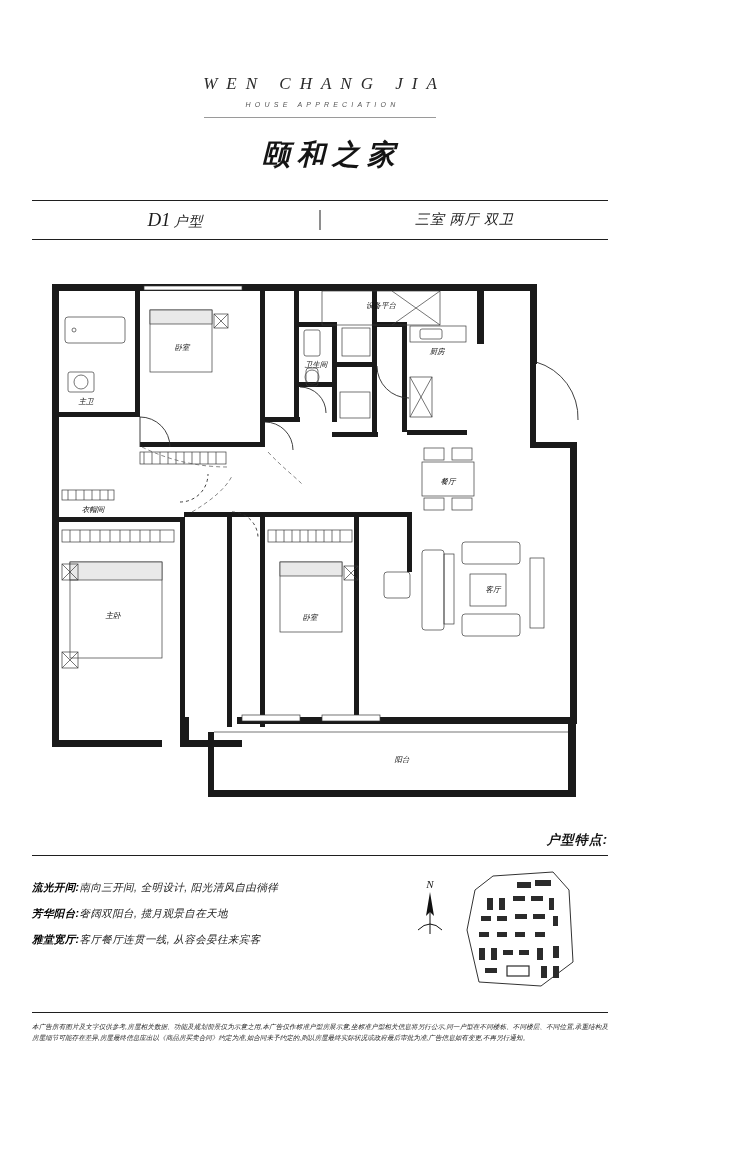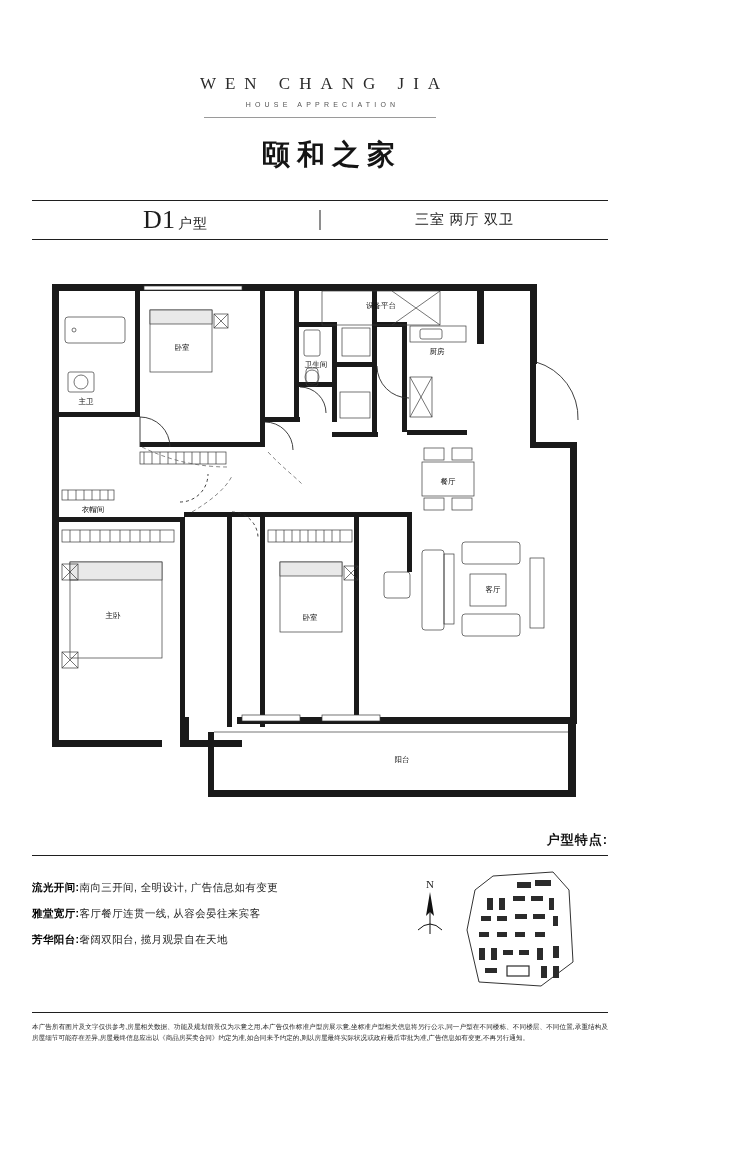--- a/index.html
+++ b/index.html
@@ -4,21 +4,21 @@
 <style>
   html,body{margin:0;padding:0;}
   body{
     width:740px;height:1172px;
     background:#ffffff;
     font-family:"Liberation Sans","DejaVu Sans",sans-serif;
     color:#1a1a1a;
     position:relative;
     overflow:hidden;
   }
-  .page{position:relative;width:640px;height:1172px;}
+  .page{position:relative;width:640px;height:1172px;font-style:italic;}
 
   
   .brand-wrap{text-align:center;padding-top:74px;}
   .brand-en{
     font-family:"Liberation Serif","DejaVu Serif",serif;
     font-size:17px;letter-spacing:9px;color:#2b2b2b;
     padding-left:9px;
   }
   .brand-sub{
     font-size:7px;letter-spacing:4.2px;color:#555;
@@ -38,21 +38,21 @@
     margin:26px auto 0;width:576px;
     border-top:1.5px solid #1f1f1f;border-bottom:1.5px solid #1f1f1f;
     height:38px;display:flex;align-items:center;
     font-family:"Liberation Serif","DejaVu Serif",serif;
   }
   .spec-cell{
     flex:1;text-align:center;font-size:14px;color:#1c1c1c;
     display:flex;align-items:baseline;justify-content:center;gap:3px;
     letter-spacing:1px;
   }
-  .spec-cell .big{font-size:26px;letter-spacing:0;}
+  .spec-cell .big{font-size:19px;letter-spacing:0;}
   .spec-div{width:1px;height:20px;background:#8e8e8e;}
   .sup{font-size:10px;vertical-align:super;}
 
   
   .plan{
     position:relative;margin:22px auto 0;width:576px;height:545px;
   }
   .plan svg{display:block;}
 
   
@@ -323,27 +323,27 @@
           <text x="370" y="500">阳台</text>
         </g>
       </g>
     </svg>
   </div>
 
   <div class="feat-head">户型特点:</div>
   <div class="feat-body">
     <div class="feat-list">
       <div class="feat-item">
-        <b>流光开间:</b><span>南向三开间, 全明设计, 广告信息如有变更</span>
+        <b>流光开间:</b><span>南向三开间, 全明设计, 阳光清风自由徜徉</span>
+      </div>
+      <div class="feat-item">
+        <b>芳华阳台:</b><span>奢阔双阳台, 揽月观景自在天地</span>
       </div>
       <div class="feat-item">
         <b>雅堂宽厅:</b><span>客厅餐厅连贯一线, 从容会晏往来宾客</span>
-      </div>
-      <div class="feat-item">
-        <b>芳华阳台:</b><span>奢阔双阳台, 揽月观景自在天地</span>
       </div>
     </div>
 
     <div class="compass">
       <div class="n">N</div>
       <svg width="40" height="46" viewBox="0 0 40 46">
         <polygon points="20,2 24,26 20,22 16,26" fill="#111"></polygon>
         <line x1="20" y1="22" x2="20" y2="44" stroke="#111" stroke-width="1"></line>
         <path d="M8,40 Q20,28 32,40" stroke="#111" fill="none" stroke-width="1"></path>
       </svg>

